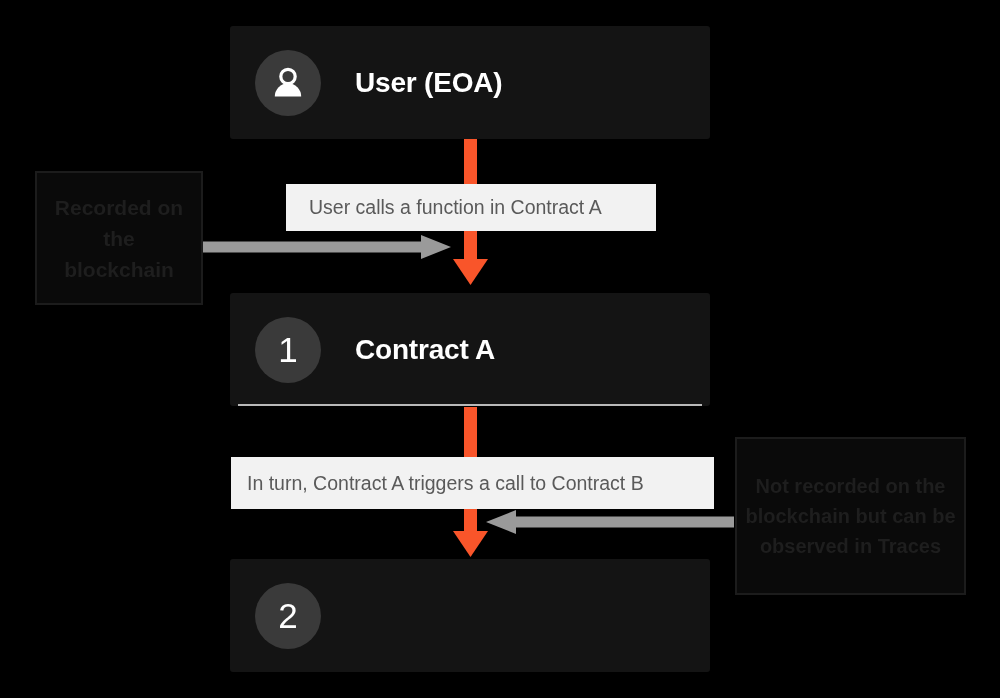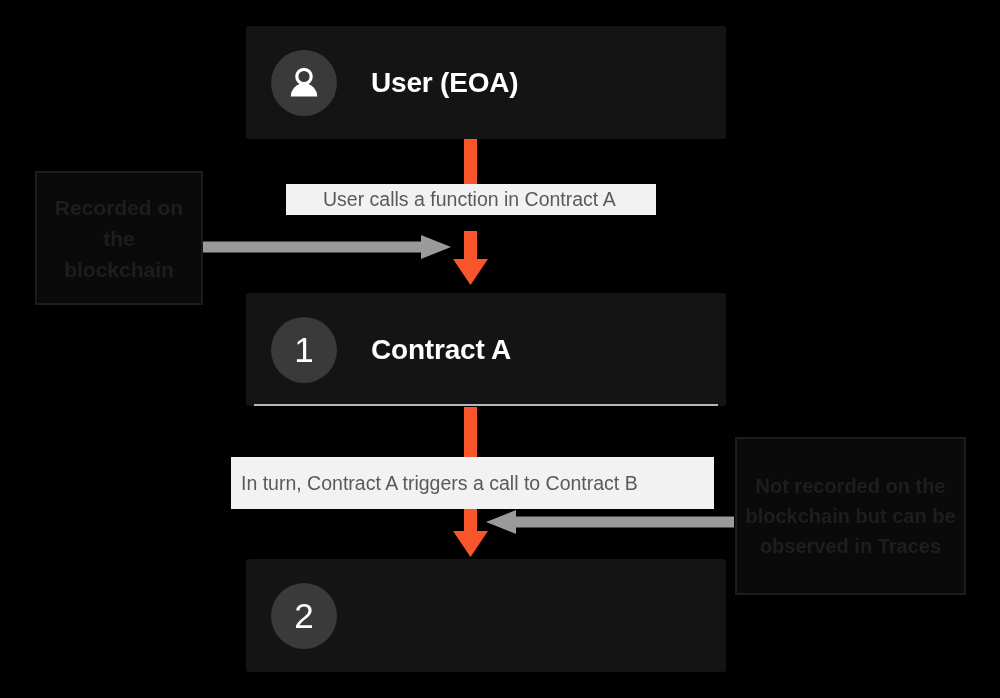--- a/index.html
+++ b/index.html
@@ -24,21 +24,20 @@
     position: absolute;
     left: 230px;
     width: 480px;
     height: 113px;
     background: #141414;
     border-radius: 3px;
     display: flex;
     align-items: center;
     box-sizing: border-box;
     padding-left: 25px;
-    margin-left: 16px;
   }
   .node-user   { top: 26px; }
   .node-a      { top: 293px; }
   .node-b      { top: 559px; }
 
   .node-a::after {
     content: "";
     position: absolute;
     left: 8px;
     right: 8px;
@@ -82,29 +81,29 @@
     font-weight: 400;
     display: flex;
     align-items: center;
     box-sizing: border-box;
     white-space: nowrap;
   }
   .caption-1 {
     left: 286px;
     top: 184px;
     width: 370px;
-    height: 31px;
-    padding-left: 37px;
+    height: 47px;
+    padding-left: 23px;
   }
   .caption-2 {
     left: 231px;
     top: 457px;
     width: 483px;
     height: 52px;
-    padding-left: 10px;
+    padding-left: 16px;
   }
 
   
   .arrow-v {
     position: absolute;
     left: 0;
     width: 1000px;
     height: 1px;
     pointer-events: none;
   }

